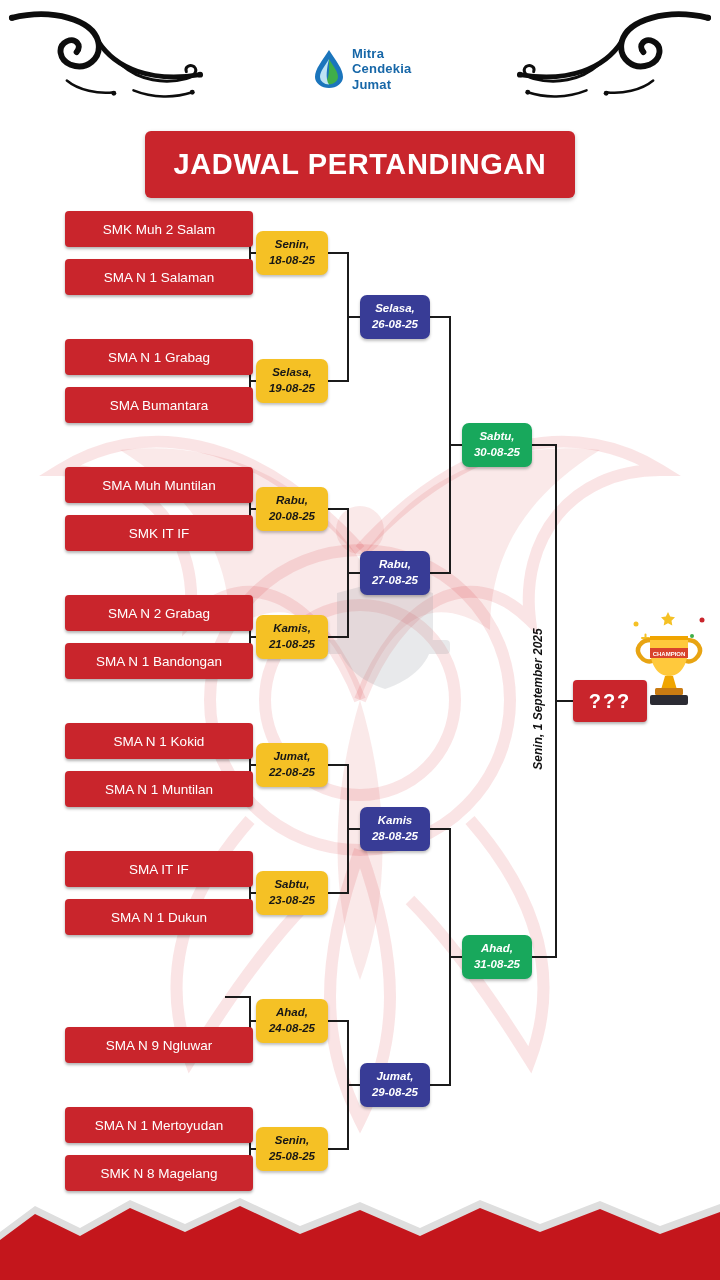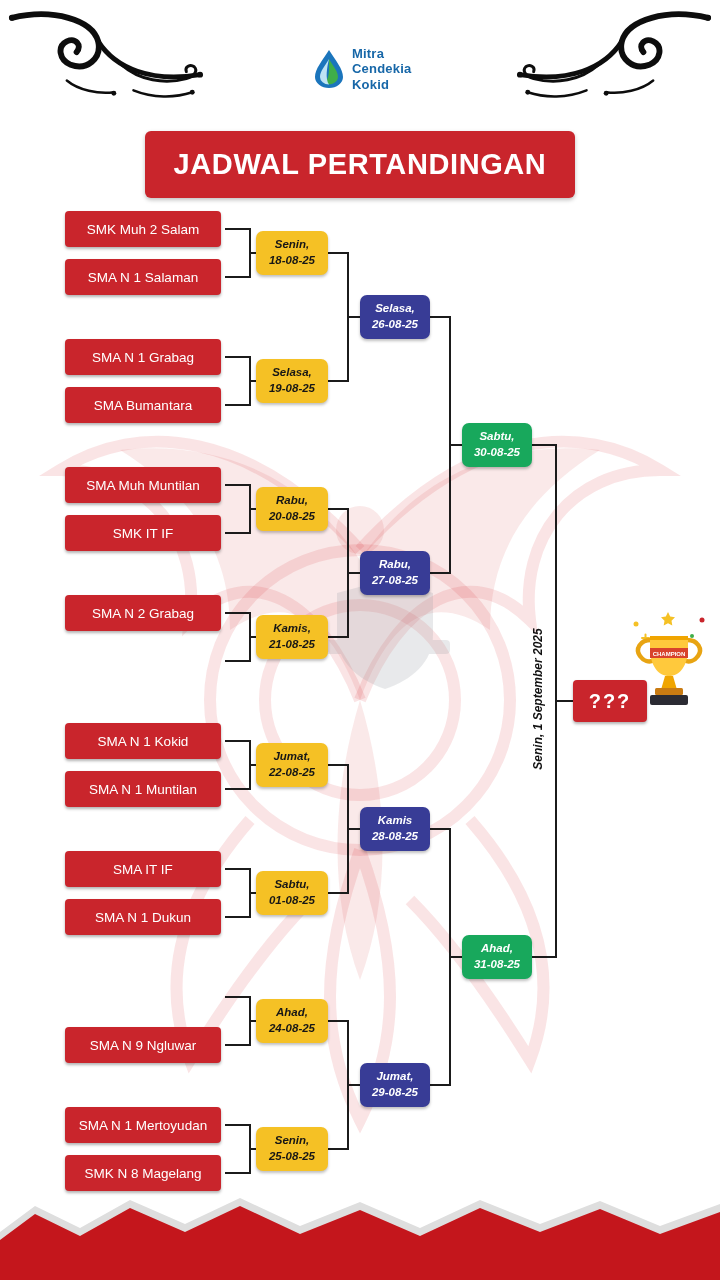--- a/index.html
+++ b/index.html
@@ -22,21 +22,21 @@
   .ornament.left{left:8px;}
   .ornament.right{right:8px;transform:scaleX(-1);}
   .logo{position:absolute;top:46px;left:314px;display:flex;align-items:center;gap:8px;z-index:3;}
   .logo-text{color:#1767A8;font-weight:700;font-size:13px;line-height:1.18;letter-spacing:.2px;}
   .title-banner{
     position:absolute;left:145px;top:131px;width:430px;height:67px;background:var(--red);
     border-radius:6px;color:#fff;display:flex;align-items:center;justify-content:center;
     font-weight:700;font-size:29px;letter-spacing:.6px;z-index:3;box-shadow:0 2px 4px rgba(0,0,0,.25);
   }
   .team{
-    position:absolute;left:65px;width:156px;height:36px;background:var(--red);color:#fff;
+    position:absolute;left:65px;width:188px;height:36px;background:var(--red);color:#fff;
     display:flex;align-items:center;justify-content:center;font-size:13.5px;border-radius:4px;
     box-shadow:0 2px 3px rgba(0,0,0,.3);z-index:3;text-align:center;padding:0 4px;box-sizing:border-box;
   }
   .date-box{
     position:absolute;width:72px;height:44px;border-radius:7px;display:flex;flex-direction:column;
     align-items:center;justify-content:center;font-style:italic;font-size:11.5px;font-weight:700;
     line-height:1.35;z-index:3;box-shadow:0 2px 3px rgba(0,0,0,.25);text-align:right;
   }
   .r1{left:256px;background:var(--yellow);color:#161616;}
   .r2{left:360px;width:70px;background:var(--blue);color:#fff;}
@@ -134,33 +134,34 @@
 
   <div class="logo">
     <svg width="30" height="40" viewBox="0 0 30 40" aria-hidden="true">
       <path d="M15 1 C22 12 29 20 29 28 a14 11 0 0 1 -28 0 C1 20 8 12 15 1 Z" fill="#1B75BC"></path>
       <path d="M15 10 C19 17 24 22 24 28 a9 7.5 0 0 1 -14 6 C16 30 15 20 15 10 Z" fill="#3FAE49"></path>
       <path d="M15 10 C11 17 6 22 6 28 a9 7.5 0 0 0 9 7.5 C11 30 13 18 15 10 Z" fill="#BEE3F4"></path>
     </svg>
     <div class="logo-text">
       <div>Mitra</div>
       <div>Cendekia</div>
-      <div>Kokid</div>
+      <div>Jumat</div>
     </div>
   </div>
 
   <div class="title-banner">JADWAL PERTANDINGAN</div>
 
   <div class="team" style="top:211px">SMK Muh 2 Salam</div>
   <div class="team" style="top:259px">SMA N 1 Salaman</div>
   <div class="team" style="top:339px">SMA N 1 Grabag</div>
   <div class="team" style="top:467px">SMA Muh Muntilan</div>
   <div class="team" style="top:387px">SMA Bumantara</div>
   <div class="team" style="top:515px">SMK IT IF</div>
   <div class="team" style="top:595px">SMA N 2 Grabag</div>
+  <div class="team" style="top:643px">SMA N 1 Bandongan</div>
   <div class="team" style="top:723px">SMA N 1 Kokid</div>
   <div class="team" style="top:771px">SMA N 1 Muntilan</div>
   <div class="team" style="top:851px">SMA IT IF</div>
   <div class="team" style="top:899px">SMA N 1 Dukun</div>
   <div class="team" style="top:1027px">SMA N 9 Ngluwar</div>
   <div class="team" style="top:1107px">SMA N 1 Mertoyudan</div>
   <div class="team" style="top:1155px">SMK N 8 Magelang</div>
 
   <div class="date-box r1" style="top:231px">
     <span>Senin,</span>
@@ -177,21 +178,21 @@
   <div class="date-box r1" style="top:615px">
     <span>Kamis,</span>
     <span>21-08-25</span>
   </div>
   <div class="date-box r1" style="top:743px">
     <span>Jumat,</span>
     <span>22-08-25</span>
   </div>
   <div class="date-box r1" style="top:871px">
     <span>Sabtu,</span>
-    <span>01-08-25</span>
+    <span>23-08-25</span>
   </div>
   <div class="date-box r1" style="top:999px">
     <span>Ahad,</span>
     <span>24-08-25</span>
   </div>
   <div class="date-box r1" style="top:1127px">
     <span>Senin,</span>
     <span>25-08-25</span>
   </div>
 

